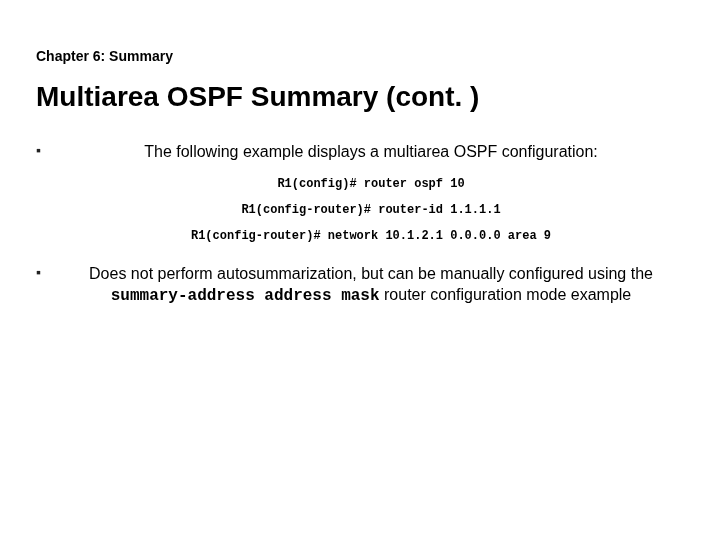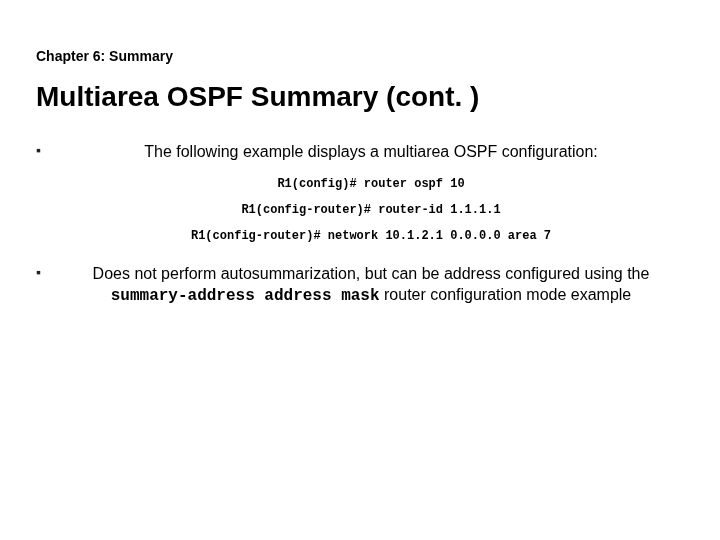--- a/index.html
+++ b/index.html
@@ -64,19 +64,19 @@
 
 <div class="chapter-label">Chapter 6: Summary</div>
 <div class="title">Multiarea OSPF Summary (cont. )</div>
 
 <ul class="bullets">
   <li>
     <span>The following example displays a multiarea OSPF configuration:</span>
     <div class="config-block">
       <div class="config-line">R1(config)# router ospf 10</div>
       <div class="config-line">R1(config-router)# router-id 1.1.1.1</div>
-      <div class="config-line">R1(config-router)# network 10.1.2.1 0.0.0.0 area 7</div>
+      <div class="config-line">R1(config-router)# network 10.1.2.1 0.0.0.0 area 9</div>
     </div>
   </li>
   <li>
-    <span>Does not perform autosummarization, but can be address configured using the </span><span class="inline-mono">summary-address address mask</span><span> router configuration mode example</span>
+    <span>Does not perform autosummarization, but can be manually configured using the </span><span class="inline-mono">summary-address address mask</span><span> router configuration mode example</span>
   </li>
 </ul>
 
 </body></html>

